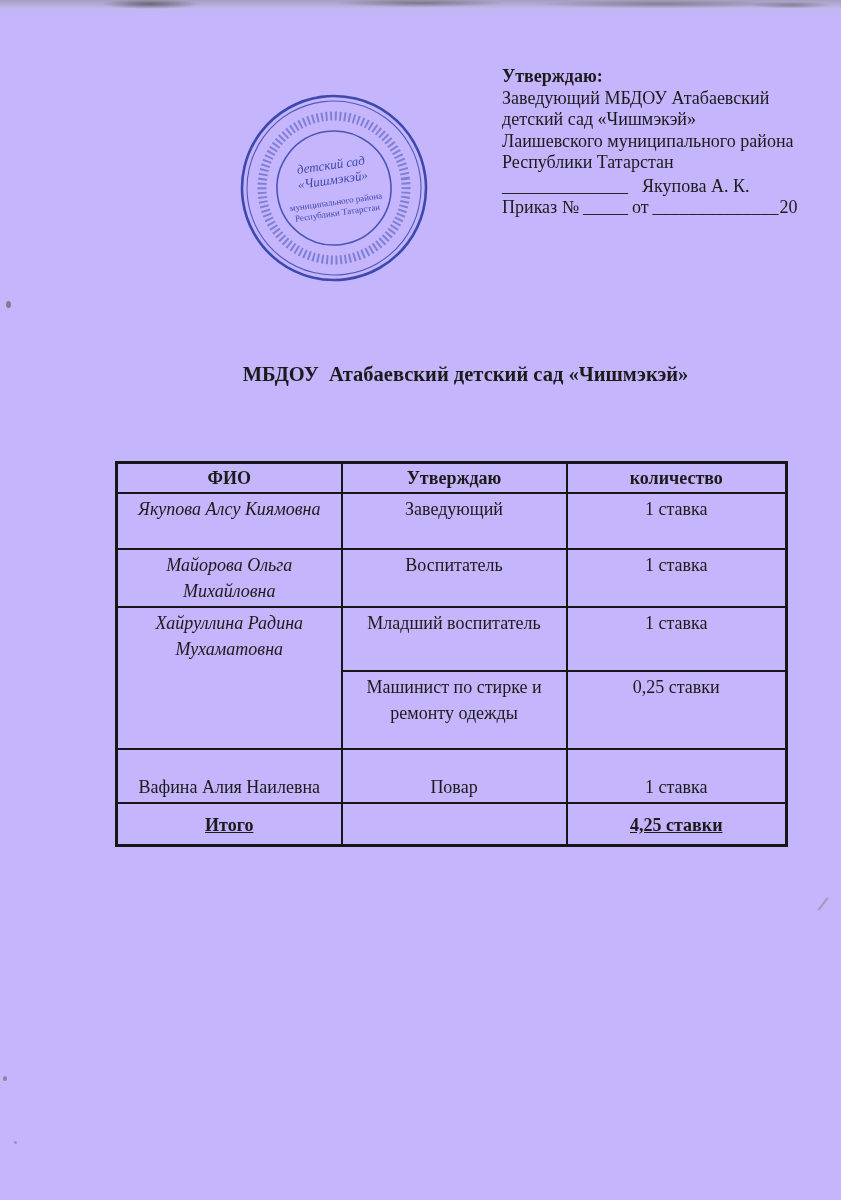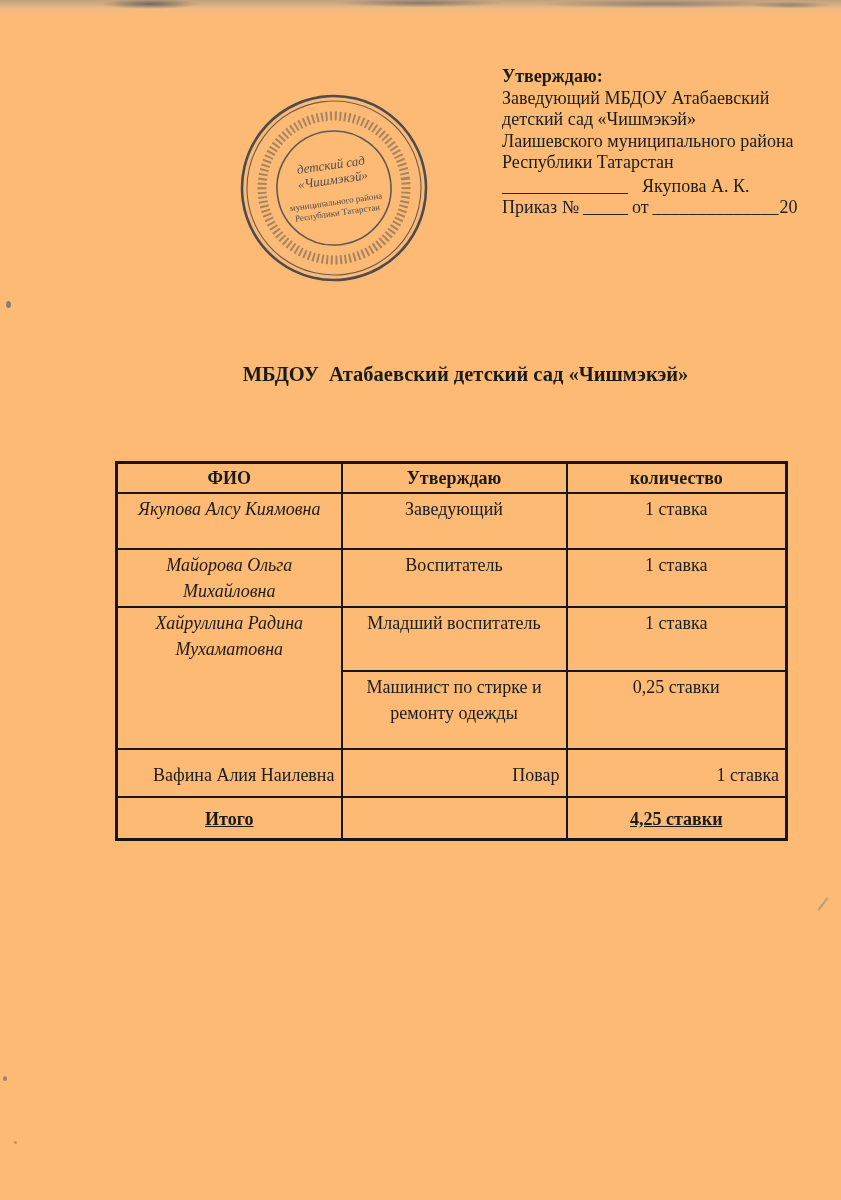--- a/index.html
+++ b/index.html
@@ -1,20 +1,20 @@
 <!DOCTYPE html>
 <html><head>
 <meta charset="utf-8">
 <style>
   html,body{margin:0;padding:0;background:#777;}
   .page{
     position:relative;
     width:841px;height:1200px;
     margin:0 auto;
-    background:#fdba74;
+    background:#c4b5fd;
     overflow:hidden;
     font-family:"Liberation Serif","DejaVu Serif",serif;
     color:#1b1b1b;
   }
   
   .scan-top{
     position:absolute;top:0;left:0;right:0;height:16px;
     background:
       radial-gradient(ellipse 70px 7px at 150px 4px, rgba(80,80,80,.75), transparent 70%),
       radial-gradient(ellipse 120px 6px at 420px 3px, rgba(95,95,95,.65), transparent 70%),
@@ -72,21 +72,21 @@
   table.staff td{
     border:2px solid #161616;
     text-align:center;vertical-align:top;
     line-height:26px;padding:2px 6px;
   }
   tr.head{height:18px;}
   tr.head td{font-weight:bold;line-height:24px;padding-top:2px;}
   tr.r1{height:56px;} tr.r2{height:52px;} tr.r3{height:64px;margin-left:44px;}
   tr.r4{height:78px;} tr.r5{height:48px;} tr.r6{height:42px;text-decoration:underline;}
   td.narrow{padding-left:30px;padding-right:30px;font-style:italic;}
-  tr.r5 td{padding-top:12px;text-align:right;}
+  tr.r5 td{padding-top:24px;}
   tr.r6 td{font-weight:bold;padding-top:8px;}
 </style>
 </head>
 <body>
 
 <div class="page">
 
   <div class="scan-top"></div>
   <div class="speck sp1"></div>
   <div class="speck sp2"></div>

